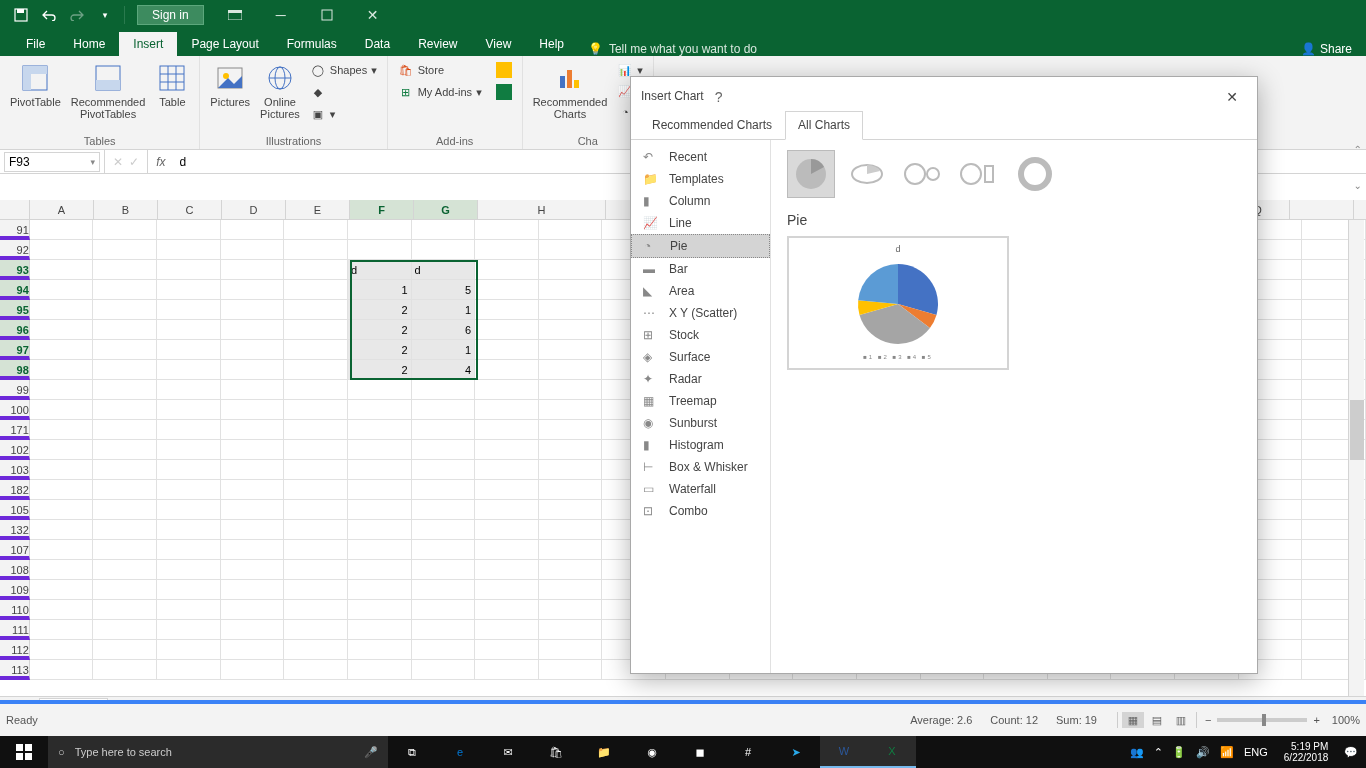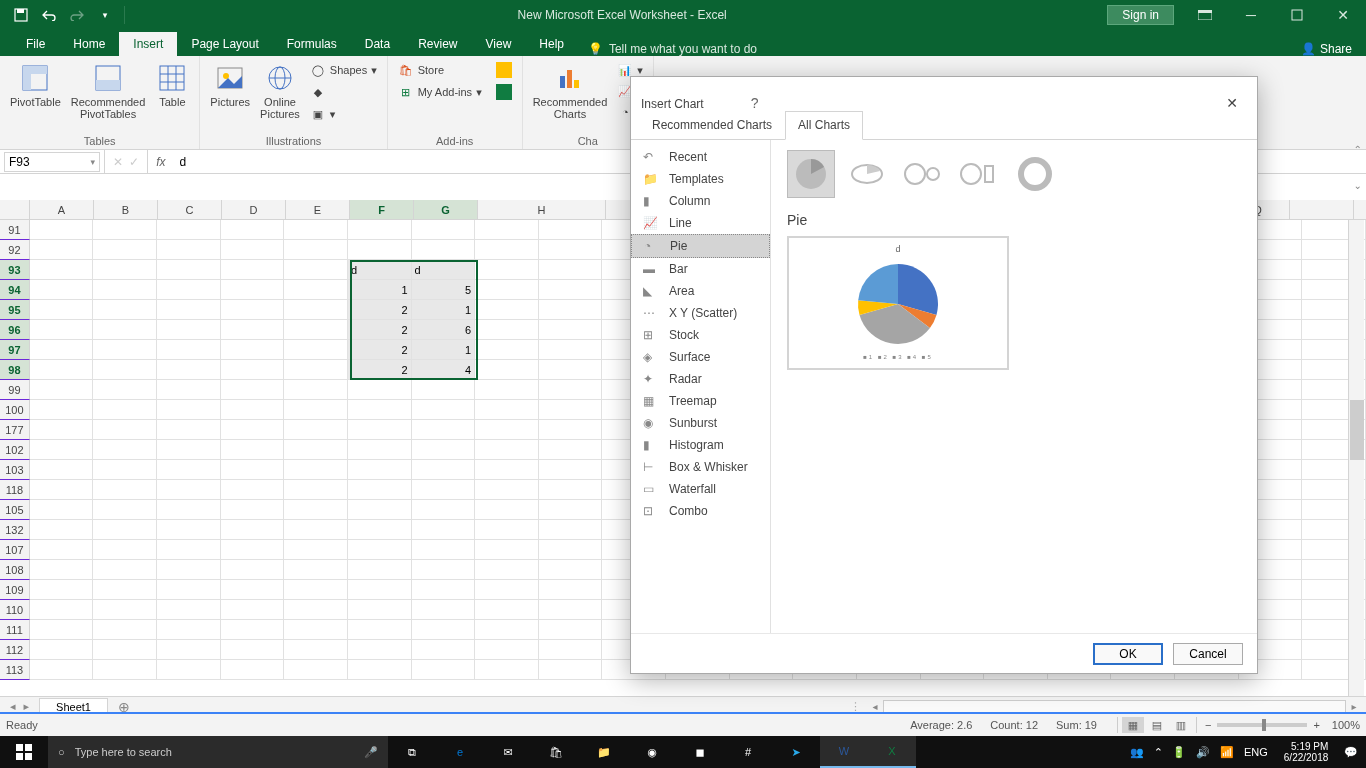--- a/index.html
+++ b/index.html
@@ -39,38 +39,38 @@
 .fx-label { padding: 0 8px; font-style: italic; color: #666; }
 .formula-input { flex: 1; padding: 0 6px; }
 
 
 .grid-area { position: absolute; top: 200px; left: 0; right: 0; bottom: 52px; background: #fff; overflow: hidden; }
 .col-headers { display: flex; height: 20px; background: #f3f3f3; border-bottom: 1px solid #d4d4d4; position: absolute; left: 0; right: 0; }
 .corner { width: 30px; border-right: 1px solid #d4d4d4; background: #f3f3f3; }
 .col-h { width: 64px; text-align: center; font-size: 11px; color: #444; border-right: 1px solid #d4d4d4; line-height: 20px; }
 .rows { position: absolute; top: 20px; left: 0; right: 0; }
 .row { display: flex; height: 20px; }
-.row-h { width: 30px; background: #f3f3f3; border-right: 1px solid #d4d4d4; border-bottom: 1px solid #6d28d9; text-align: center; font-size: 11px; color: #444; line-height: 20px; }
+.row-h { width: 30px; background: #f3f3f3; border-right: 1px solid #d4d4d4; border-bottom: 4px solid #6d28d9; text-align: right; font-size: 11px; color: #444; line-height: 20px; }
 .cell { width: 64px; border-right: 1px solid #e1e1e1; border-bottom: 1px solid #e1e1e1; font-size: 11px; padding: 0 3px; line-height: 20px; }
 .cell.sel { background: #e8e8e8; }
 .cell.num { text-align: right; }
 .sel-border { position: absolute; border: 2px solid #0a6332; pointer-events: none; }
 .row-h.sel, .col-h.sel { background: #d5e3d5; font-weight: bold; color: #0a6332; }
 
 
 .sheet-tabs { position: absolute; bottom: 32px; left: 0; right: 0; height: 20px; background: #f3f3f3; border-top: 1px solid #d4d4d4; display: flex; align-items: center; font-size: 11px; }
 .sheet-nav { display: flex; gap: 8px; padding: 0 10px; color: #888; }
 .sheet-tab { padding: 2px 16px; background: #fff; border: 1px solid #d4d4d4; border-bottom: none; }
 .sheet-add { padding: 0 10px; color: #888; font-size: 14px; }
 .hscroll-area { margin-left: auto; width: 520px; height: 16px; display: flex; align-items: center; padding: 0 4px; }
 .hscroll-track { flex: 1; height: 14px; border: 1px solid #ccc; background: #f9f9f9; position: relative; }
 .hscroll-arrow { width: 16px; text-align: center; color: #888; font-size: 10px; }
 
 
-.status-bar { position: absolute; bottom: 0; left: 0; right: 0; height: 24px; background: #f3f3f3; border-top: 2px solid #3b82f6; display: flex; align-items: center; font-size: 11px; color: #555; padding: 0 6px; }
+.status-bar { position: absolute; bottom: 0; left: 0; right: 0; height: 36px; background: #f3f3f3; border-top: 4px solid #3b82f6; display: flex; align-items: center; font-size: 11px; color: #555; padding: 0 6px; }
 .status-bar .stats { margin-left: auto; display: flex; gap: 18px; padding-right: 20px; }
 .view-btns { display: flex; gap: 2px; border-left: 1px solid #ccc; border-right: 1px solid #ccc; padding: 0 4px; }
 .view-btn { width: 22px; height: 16px; display: flex; align-items: center; justify-content: center; color: #666; }
 .view-btn.active { background: #d4d4d4; }
 .zoom { display: flex; align-items: center; gap: 6px; padding-left: 8px; }
 .zoom-slider { width: 90px; height: 4px; background: #ccc; position: relative; }
 .zoom-thumb { position: absolute; left: 50%; top: -4px; width: 4px; height: 12px; background: #888; }
 
 
 .taskbar { position: absolute; bottom: 0; left: 0; right: 0; height: 32px; background: #101010; display: flex; align-items: center; color: #fff; font-size: 11px; z-index: 100; }
@@ -90,21 +90,21 @@
 .start-btn { width: 48px; height: 32px; display: flex; align-items: center; justify-content: center; }
 .search-box { display: flex; align-items: center; background: #2b2b2b; height: 32px; width: 340px; padding: 0 10px; gap: 10px; color: #ccc; }
 .task-icons { display: flex; }
 .task-icon { width: 48px; height: 32px; display: flex; align-items: center; justify-content: center; }
 .task-icon.active { border-bottom: 2px solid #76b9ed; background: #2b2b2b; }
 .tray { margin-left: auto; display: flex; align-items: center; gap: 10px; padding: 0 8px; }
 .tray-time { text-align: right; line-height: 1.1; font-size: 10px; padding: 0 6px; }
 
 
 .dialog { position: absolute; left: 630px; top: 76px; width: 628px; height: 598px; background: #fff; border: 1px solid #a9a9a9; box-shadow: 0 6px 24px rgba(0,0,0,0.3); display: flex; flex-direction: column; z-index: 50; }
-.dialog-titlebar { height: 34px; display: flex; align-items: flex-end; padding: 0 10px; font-size: 12px; color: #444; gap: 36px; }
+.dialog-titlebar { height: 34px; display: flex; align-items: flex-start; padding: 12px 10px; font-size: 12px; color: #444; }
 .dialog-titlebar .dlg-close { margin-left: auto; font-size: 14px; width: 30px; text-align: center; }
 .dialog-titlebar .dlg-help { font-size: 14px; width: 30px; text-align: center; color: #666; }
 .dialog-tabs { display: flex; border-bottom: 1px solid #d4d4d4; padding: 0 8px; font-size: 12px; }
 .dlg-tab { padding: 6px 12px; color: #444; border: 1px solid transparent; }
 .dlg-tab.active { border: 1px solid #d4d4d4; border-bottom: 1px solid #fff; background: #fff; margin-bottom: -1px; }
 .dialog-body { flex: 1; display: flex; }
 .chart-cat-list { width: 140px; border-right: 1px solid #e1e1e1; padding: 6px 0; }
 .cat-item { display: flex; align-items: center; gap: 8px; padding: 4px 12px; font-size: 12px; color: #444; }
 .cat-item.selected { background: #d4d4d4; border: 1px dotted #888; }
 .cat-icon { width: 18px; color: #888; }
@@ -142,21 +142,20 @@
         </svg>
       </div>
     <div class="qat-btn" style="opacity:.4">
         <svg width="16" height="12" viewBox="0 0 16 12">
           <path d="M10 2 L14 6 L10 10 M14 6 H5 A3 3 0 0 0 5 12" fill="none" stroke="#fff" stroke-width="1.3"></path>
         </svg>
       </div>
     <div class="qat-btn" style="font-size:9px">▾</div>
     <div class="qat-sep"></div>
   </div>
-  <div class="title-text">New Microsoft Excel Worksheet - Excel</div>
   <div class="signin-btn">Sign in</div>
   <div class="win-controls">
     <div class="win-btn">
         <svg width="14" height="10">
           <rect x="0" y="0" width="14" height="10" fill="none" stroke="#d9e8df"></rect>
           <rect x="0" y="0" width="14" height="3" fill="#d9e8df"></rect>
         </svg>
       </div>
     <div class="win-btn">─</div>
     <div class="win-btn">
@@ -569,21 +568,21 @@
         <div class="cell"></div>
         <div class="cell"></div>
         <div class="cell"></div>
         <div class="cell"></div>
         <div class="cell"></div>
         <div class="cell"></div>
         <div class="cell"></div>
         <div class="cell"></div>
       </div>
       <div class="row">
-        <div class="row-h">177</div>
+        <div class="row-h">171</div>
         <div class="cell"></div>
         <div class="cell"></div>
         <div class="cell"></div>
         <div class="cell"></div>
         <div class="cell"></div>
         <div class="cell"></div>
         <div class="cell"></div>
         <div class="cell"></div>
         <div class="cell"></div>
         <div class="cell"></div>
@@ -641,21 +640,21 @@
         <div class="cell"></div>
         <div class="cell"></div>
         <div class="cell"></div>
         <div class="cell"></div>
         <div class="cell"></div>
         <div class="cell"></div>
         <div class="cell"></div>
         <div class="cell"></div>
       </div>
       <div class="row">
-        <div class="row-h">118</div>
+        <div class="row-h">182</div>
         <div class="cell"></div>
         <div class="cell"></div>
         <div class="cell"></div>
         <div class="cell"></div>
         <div class="cell"></div>
         <div class="cell"></div>
         <div class="cell"></div>
         <div class="cell"></div>
         <div class="cell"></div>
         <div class="cell"></div>
@@ -1050,24 +1049,20 @@
         <svg width="100" height="100" viewBox="-50 -50 100 100" id="pie-preview">
             <path d="M0 0 L2.4492935982947065e-15 -40 A40 40 0 0 1 38.47302572691276 10.94651960288332 Z" fill="#4472c4"></path>
             <path d="M0 0 L38.47302572691276 10.94651960288332 A40 40 0 0 1 31.92068909120958 24.105385455170257 Z" fill="#ed7d31"></path>
             <path d="M0 0 L31.92068909120958 24.105385455170257 A40 40 0 0 1 -38.47302572691276 10.946519602883322 Z" fill="#a5a5a5"></path>
             <path d="M0 0 L-38.47302572691276 10.946519602883322 A40 40 0 0 1 -39.82936705180138 -3.6907343785320994 Z" fill="#ffc000"></path>
             <path d="M0 0 L-39.82936705180138 -3.6907343785320994 A40 40 0 0 1 -7.347880794884118e-15 -40 Z" fill="#5b9bd5"></path>
           </svg>
         <div style="font-size:6px;color:#888;letter-spacing:2px">■1 ■2 ■3 ■4 ■5</div>
       </div>
     </div>
-  </div>
-  <div class="dialog-footer">
-    <button class="dlg-btn primary">OK</button>
-    <button class="dlg-btn">Cancel</button>
   </div>
 </div>
 
 <div class="taskbar">
   <div class="start-btn">
       <svg width="16" height="16">
         <rect x="0" y="0" width="7" height="7" fill="#fff"></rect>
         <rect x="9" y="0" width="7" height="7" fill="#fff"></rect>
         <rect x="0" y="9" width="7" height="7" fill="#fff"></rect>
         <rect x="9" y="9" width="7" height="7" fill="#fff"></rect>

